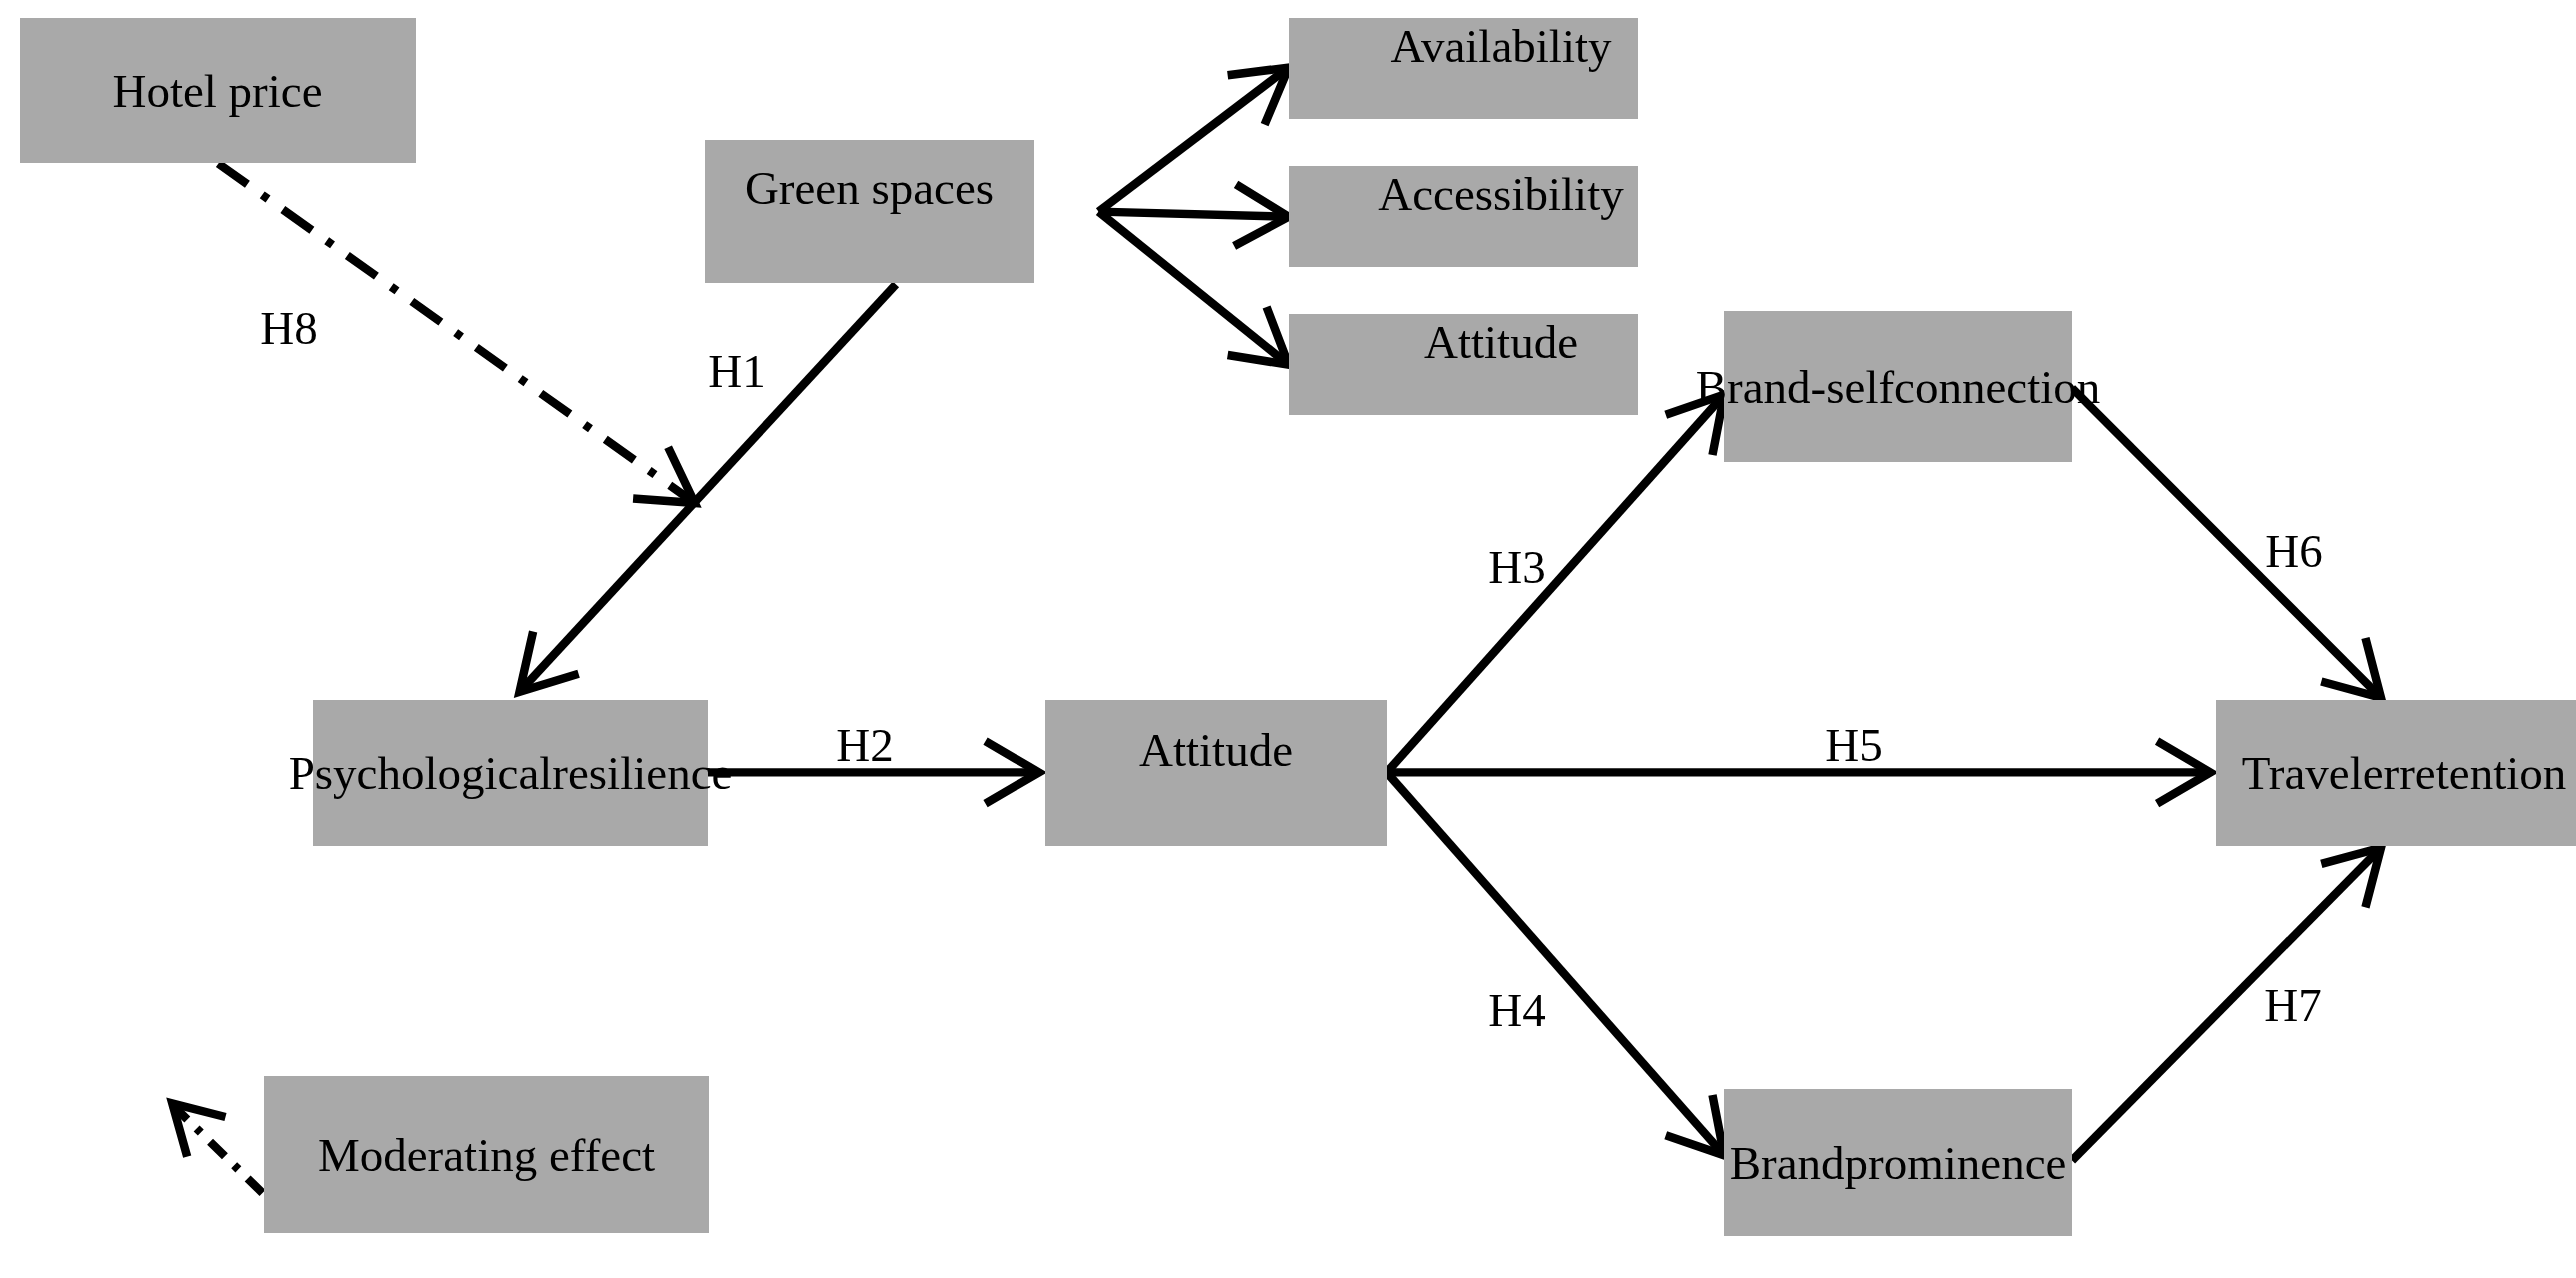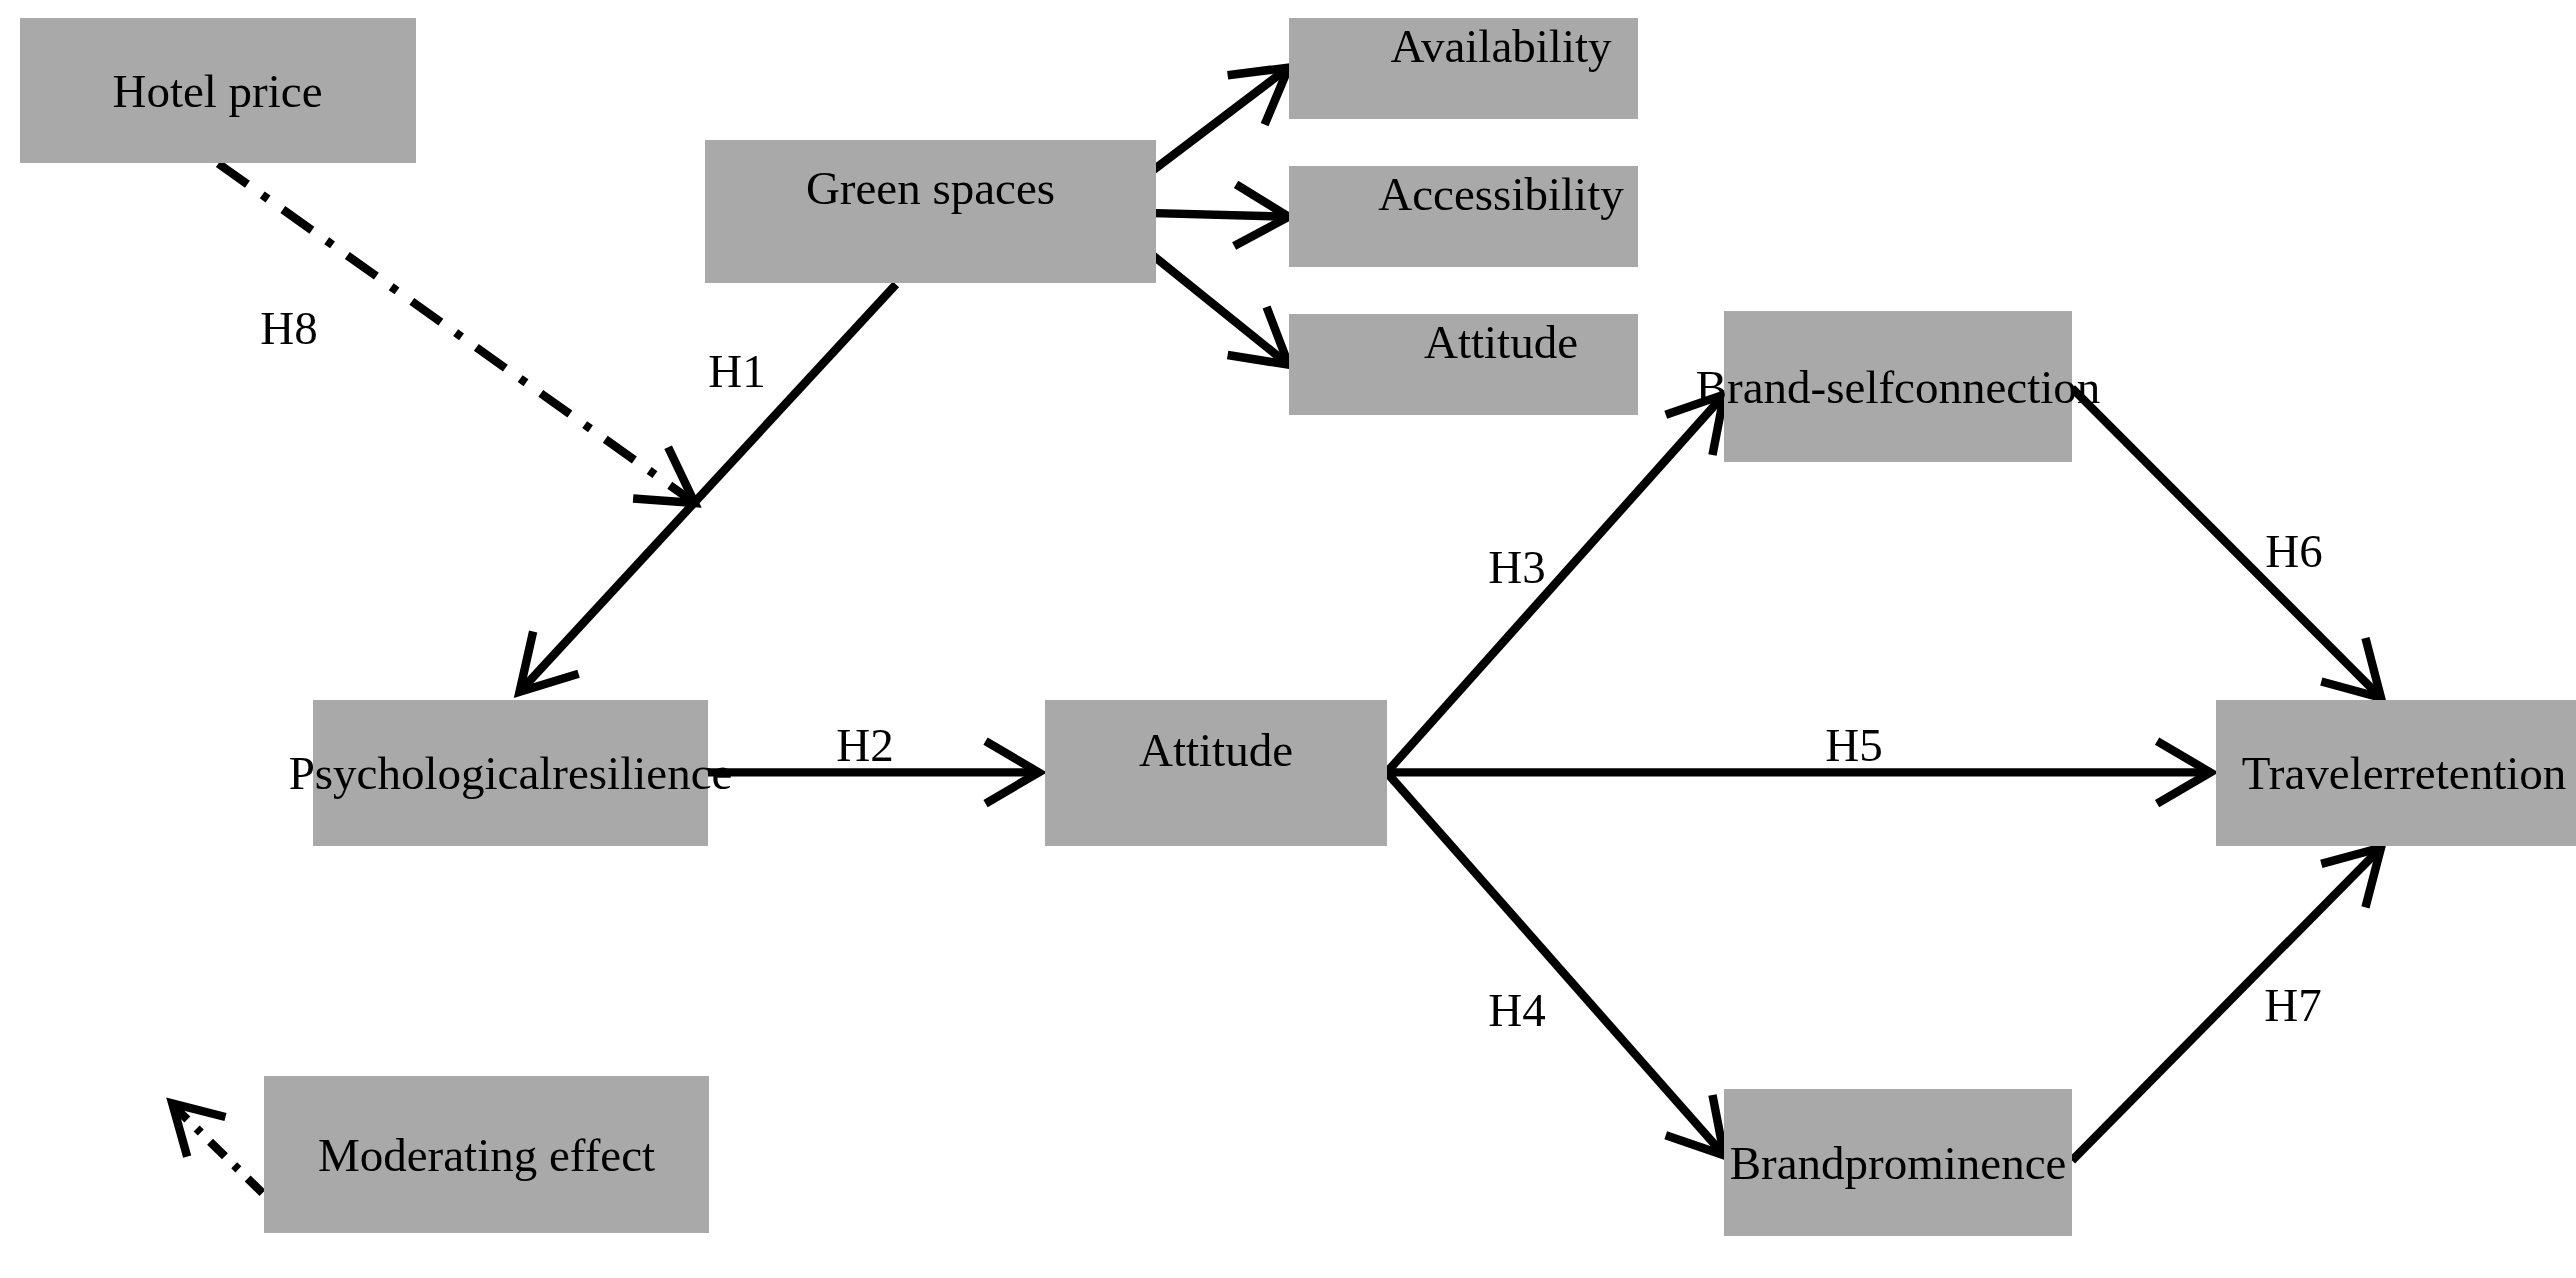--- a/index.html
+++ b/index.html
@@ -125,21 +125,21 @@
     <g>
       <path class="dashdot-small" d="M404,1838 L265,1702"></path>
       <path d="M347,1721 L265,1700 L288,1782"></path>
     </g>
   </svg>
 
   <div class="node" style="left:19.5px; top:18px; width:396px; height:145px;">
     <span>Hotel price</span>
   </div>
 
-  <div class="node raise" style="left:705px; top:140px; width:451px; height:143px;">
+  <div class="node raise" style="left:705px; top:140px; width:329px; height:143px;">
     <span>Green spaces</span>
   </div>
 
   <div class="node align-left" style="left:1289px; top:17.5px; width:349px; height:101px;">
     <span>Availability</span>
   </div>
 
   <div class="node align-left" style="left:1289px; top:166px; width:349px; height:101px;">
     <span>Accessibility</span>
   </div>

